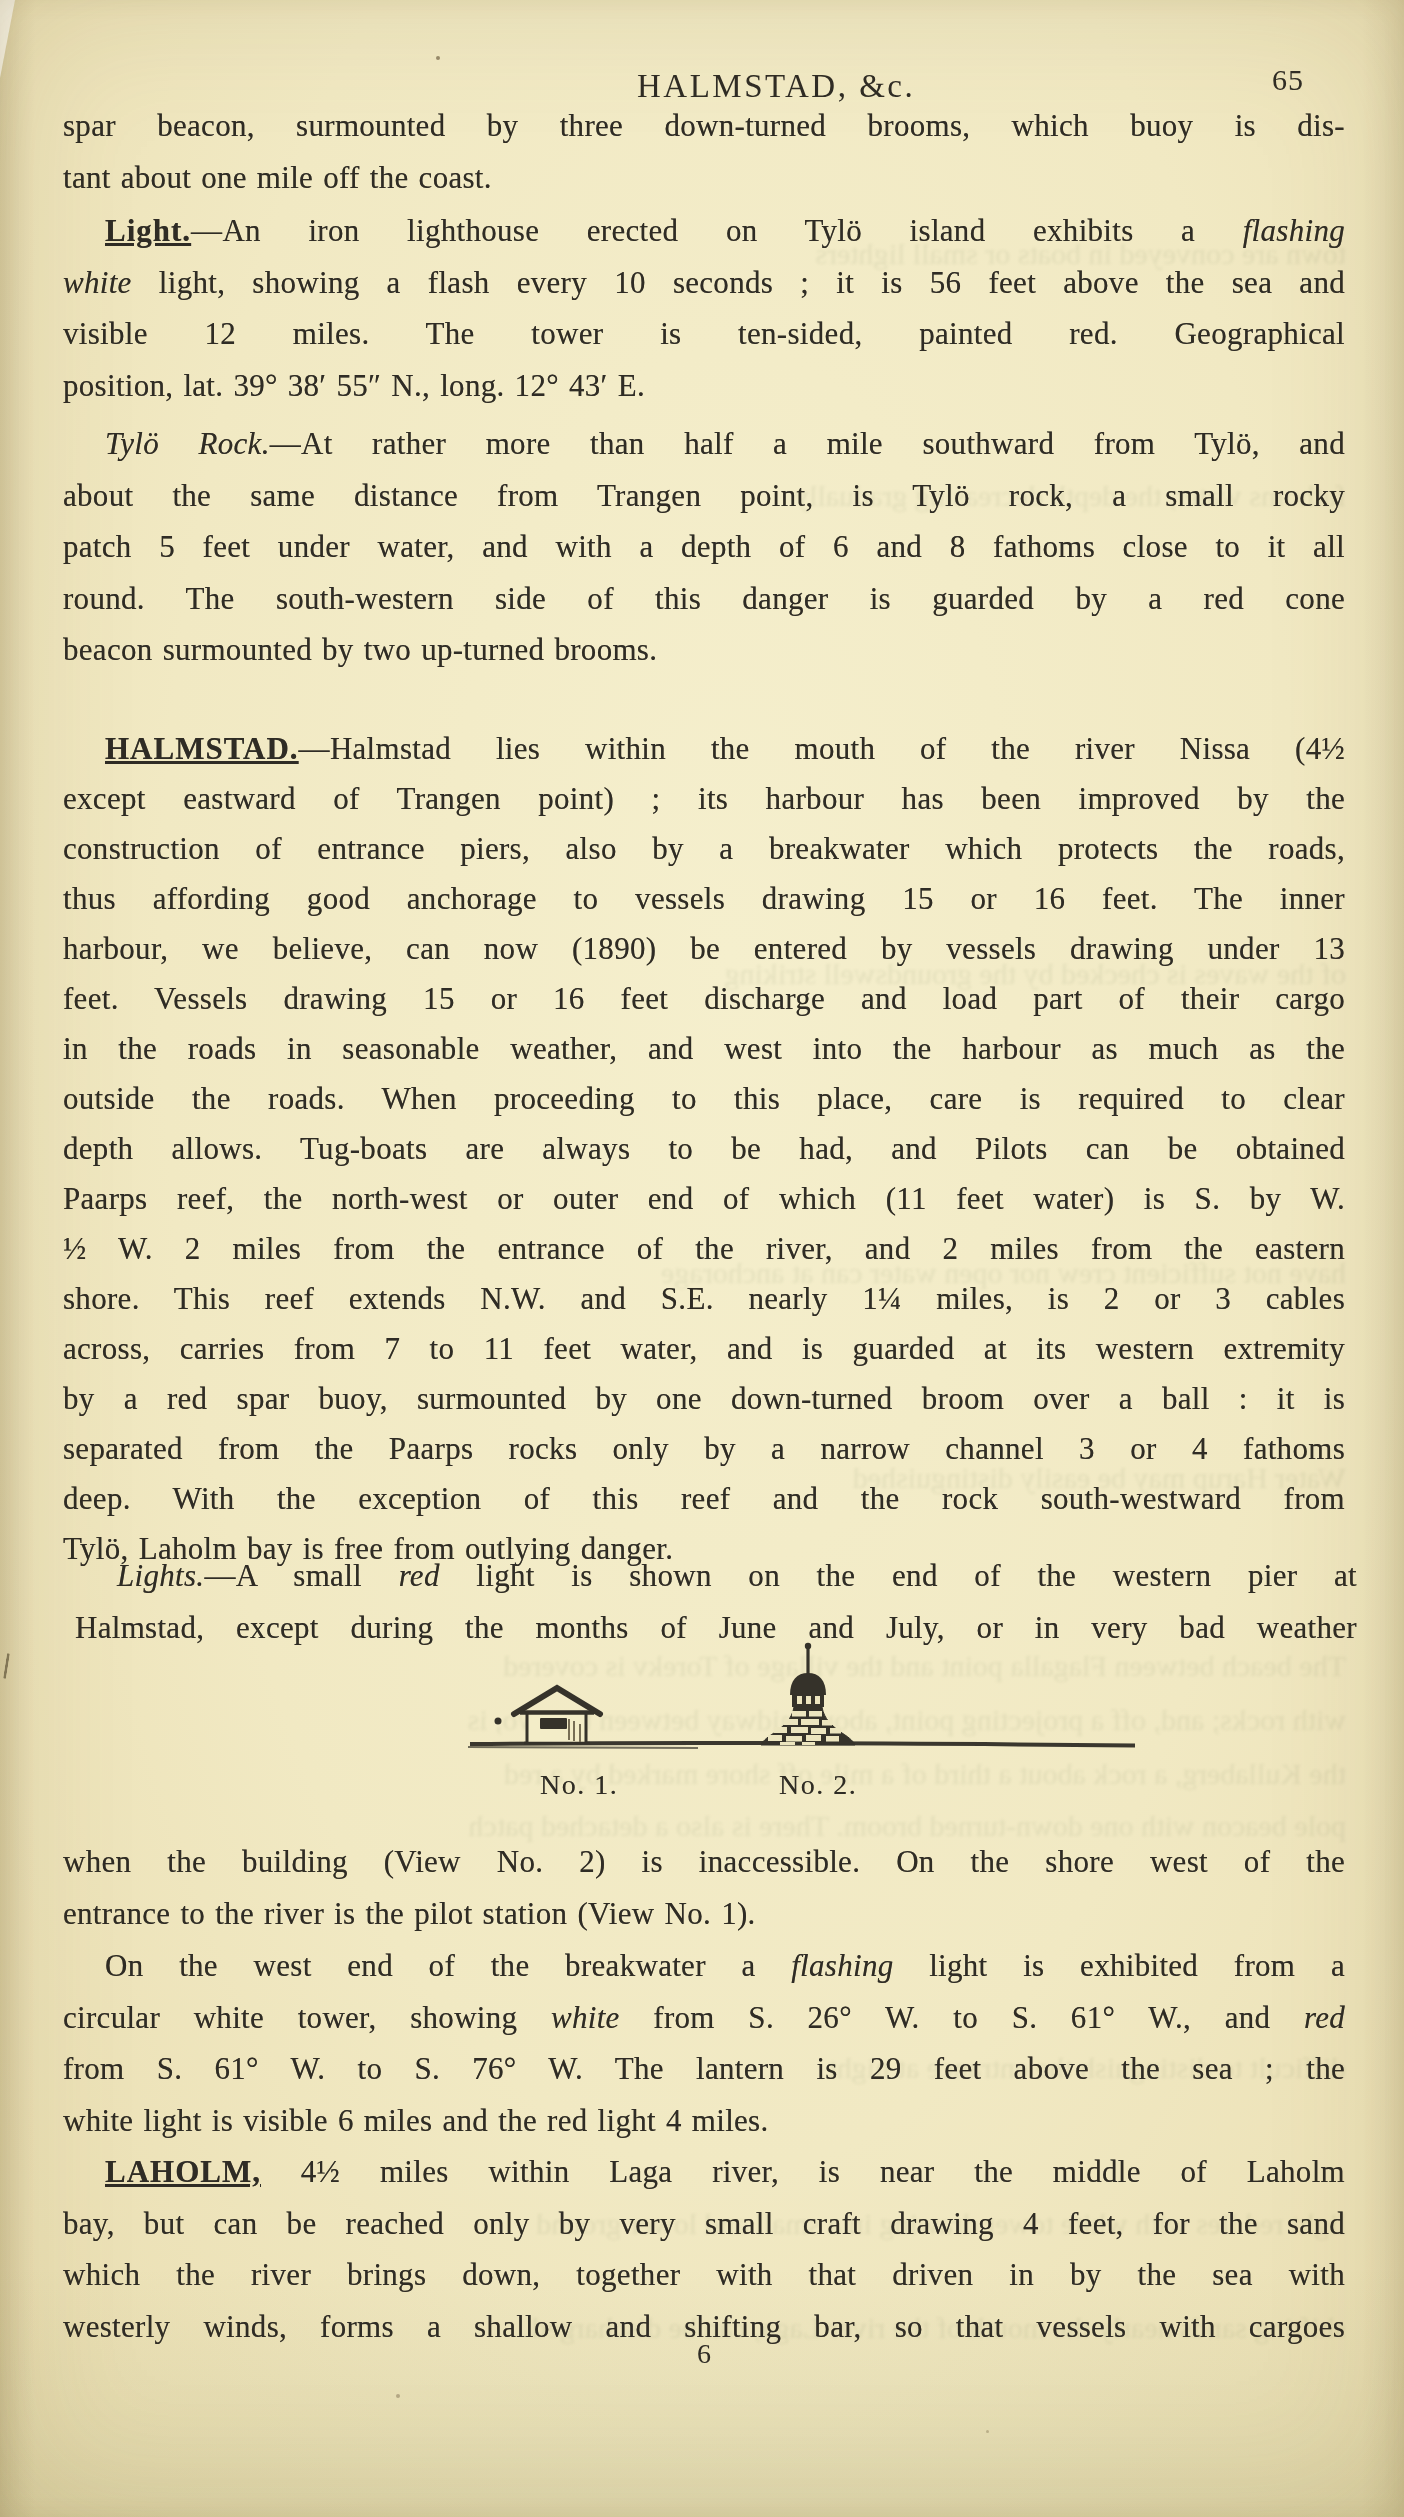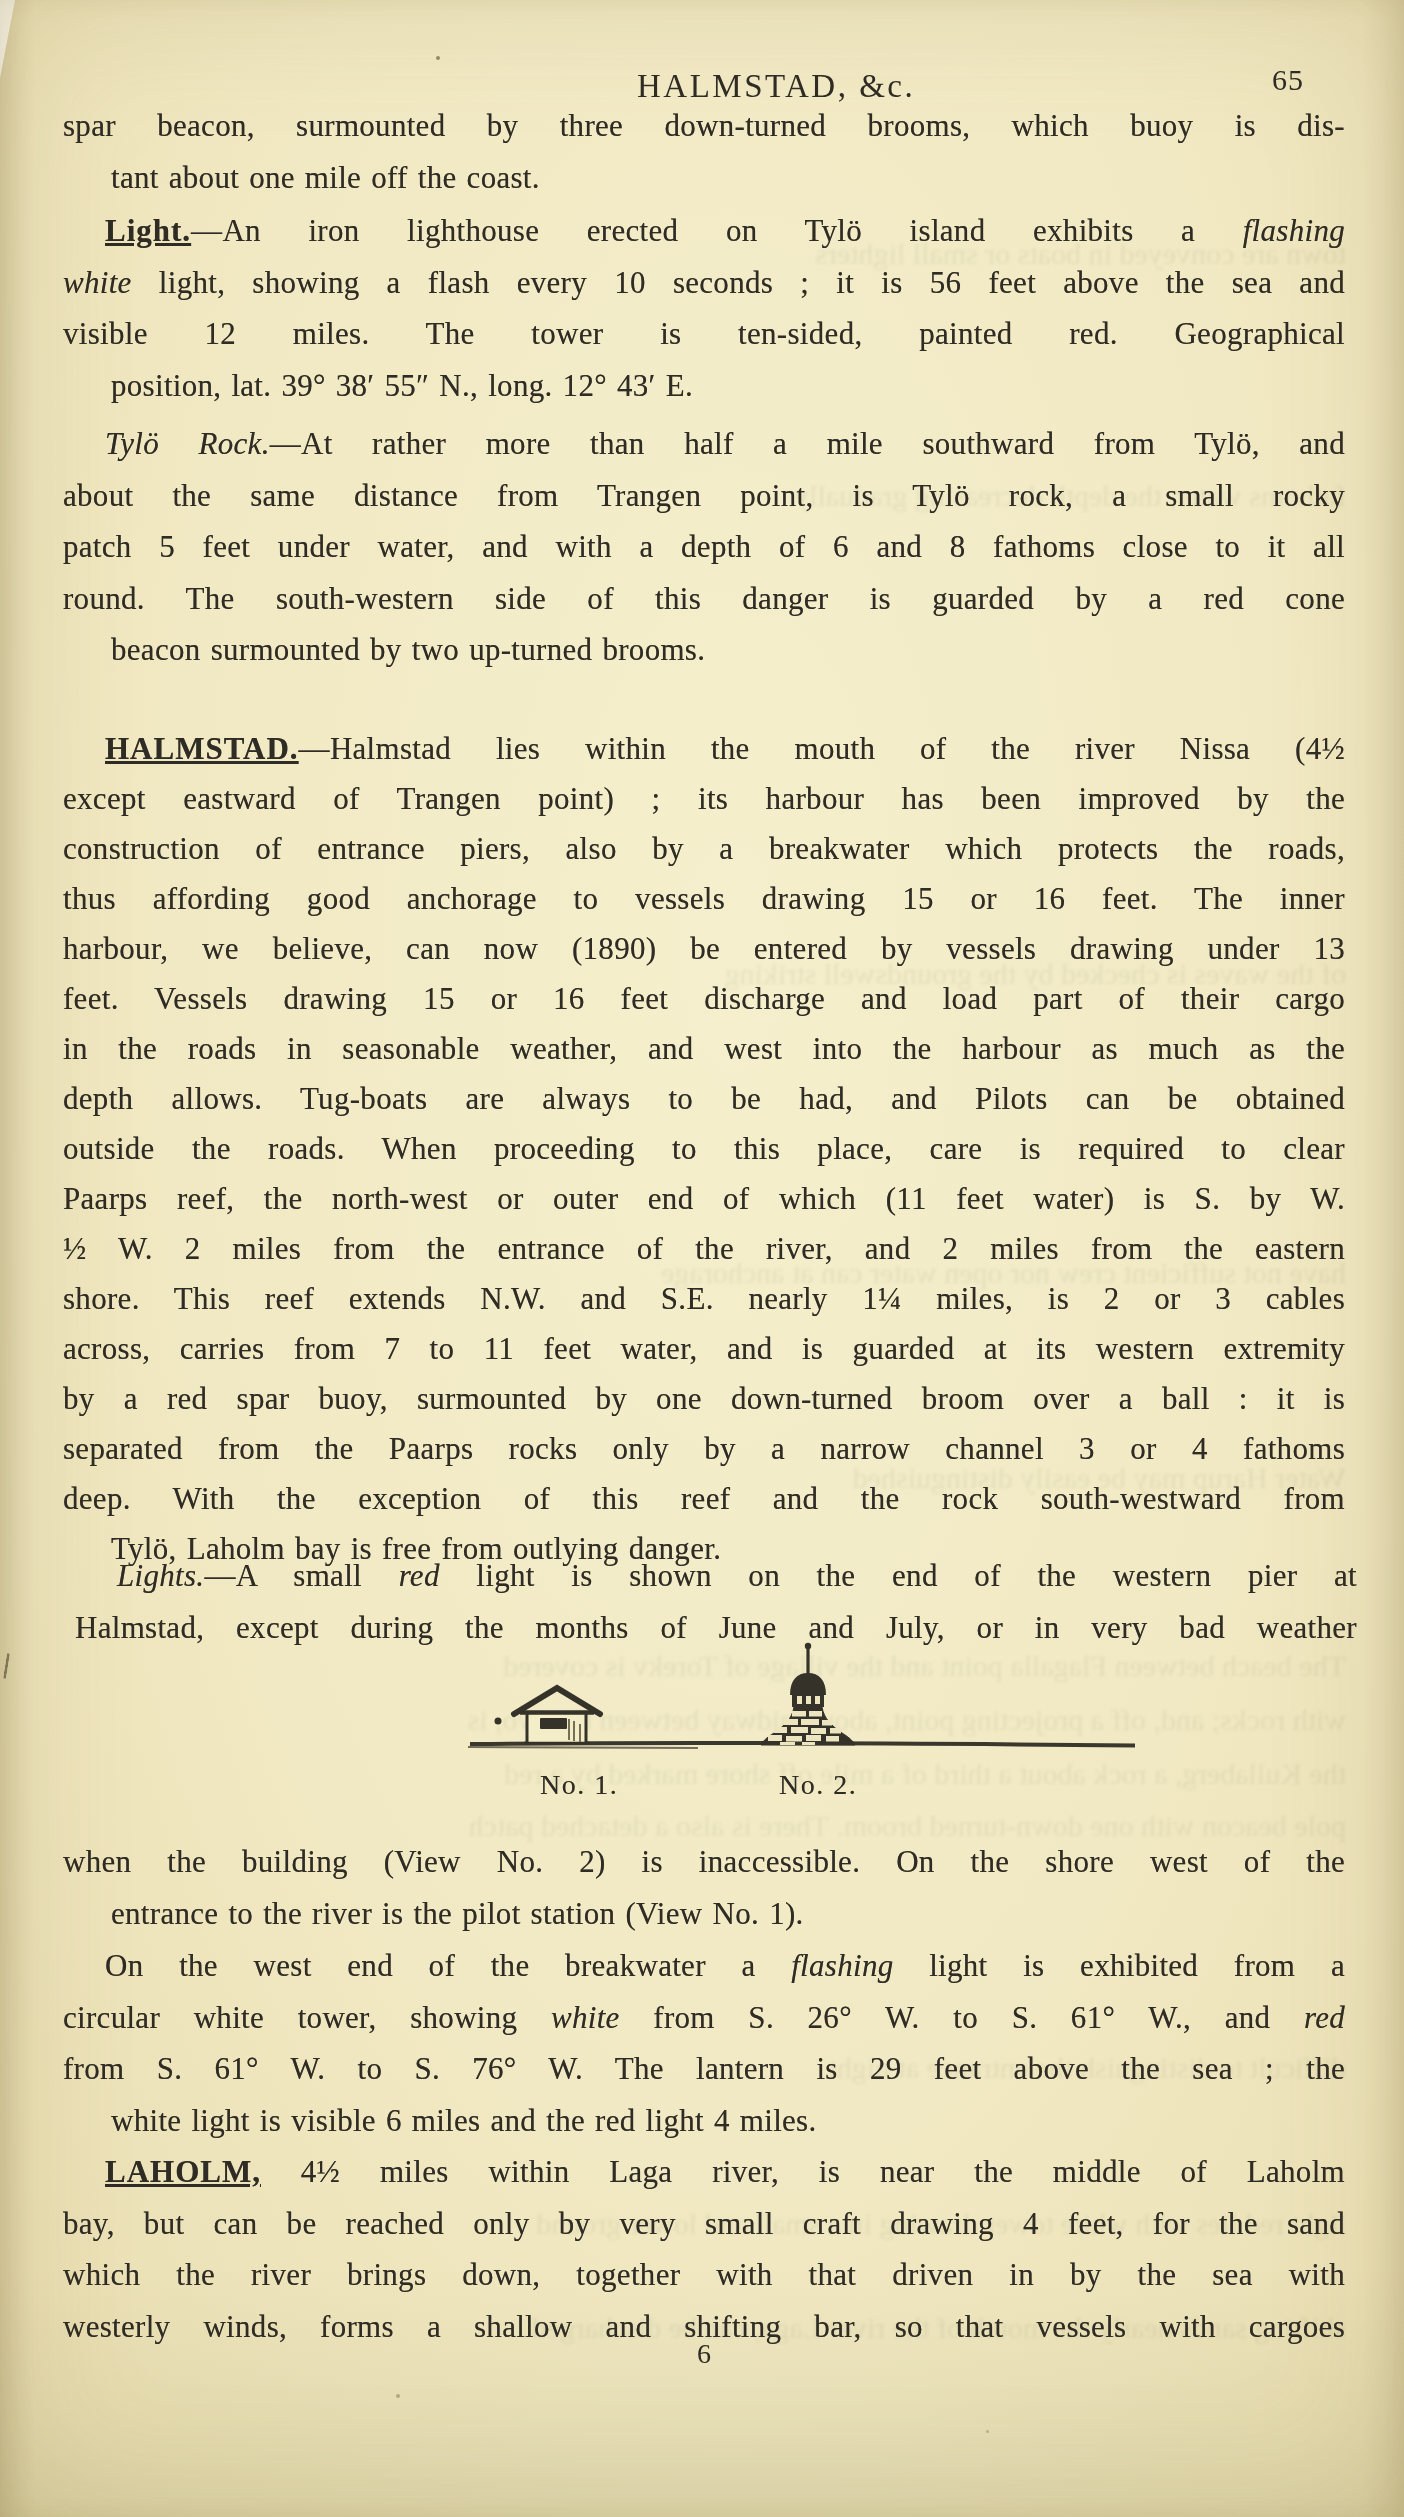--- a/index.html
+++ b/index.html
@@ -33,21 +33,21 @@
   .text-column{
     position:absolute;left:63px;top:0;width:1282px;height:2517px;
   }
   .para{
     position:absolute;left:0;width:100%;
     font-size:31px;line-height:51.5px;
     letter-spacing:.3px;word-spacing:2px;
     text-shadow:0 0 .6px rgba(42,37,26,.55);
   }
   .line{text-align:justify;text-align-last:justify;white-space:normal;}
-  .line.last{text-align-last:left;margin-left:48px;}
+  .line.last{text-align-last:left;}
   .line.ind{text-indent:42px;}
   .s-n{font-style:normal;font-weight:normal;}
   .s-i{font-style:italic;}
   .s-b{font-weight:bold;letter-spacing:1px;text-decoration:underline;}
   
   .figure{position:absolute;left:440px;top:1633px;width:710px;height:190px;}
   .figure svg{position:absolute;left:0;top:0;}
   .fig-caption{
     position:absolute;top:136px;font-size:28px;letter-spacing:1.5px;
     color:#2f2c25;text-shadow:0 0 .6px rgba(42,37,26,.5);
@@ -122,22 +122,22 @@
         <div class="line last"><span class="s-n">beacon surmounted by two up-turned brooms.</span></div>
       </div>
       <div class="para" style="top: 724px; line-height: 50px;">
         <div class="line ind"><span class="s-b">HALMSTAD.</span><span class="s-n">—Halmstad lies within the mouth of the river Nissa (4½</span></div>
         <div class="line"><span class="s-n">except eastward of Trangen point) ; its harbour has been improved by the</span></div>
         <div class="line"><span class="s-n">construction of entrance piers, also by a breakwater which protects the roads,</span></div>
         <div class="line"><span class="s-n">thus affording good anchorage to vessels drawing 15 or 16 feet. The inner</span></div>
         <div class="line"><span class="s-n">harbour, we believe, can now (1890) be entered by vessels drawing under 13</span></div>
         <div class="line"><span class="s-n">feet. Vessels drawing 15 or 16 feet discharge and load part of their cargo</span></div>
         <div class="line"><span class="s-n">in the roads in seasonable weather, and west into the harbour as much as the</span></div>
+        <div class="line"><span class="s-n">outside the roads. When proceeding to this place, care is required to clear</span></div>
         <div class="line"><span class="s-n">depth allows. Tug-boats are always to be had, and Pilots can be obtained</span></div>
-        <div class="line"><span class="s-n">outside the roads. When proceeding to this place, care is required to clear</span></div>
         <div class="line"><span class="s-n">Paarps reef, the north-west or outer end of which (11 feet water) is S. by W.</span></div>
         <div class="line"><span class="s-n">½ W. 2 miles from the entrance of the river, and 2 miles from the eastern</span></div>
         <div class="line"><span class="s-n">shore. This reef extends N.W. and S.E. nearly 1¼ miles, is 2 or 3 cables</span></div>
         <div class="line"><span class="s-n">across, carries from 7 to 11 feet water, and is guarded at its western extremity</span></div>
         <div class="line"><span class="s-n">by a red spar buoy, surmounted by one down-turned broom over a ball : it is</span></div>
         <div class="line"><span class="s-n">separated from the Paarps rocks only by a narrow channel 3 or 4 fathoms</span></div>
         <div class="line"><span class="s-n">deep. With the exception of this reef and the rock south-westward from</span></div>
         <div class="line last"><span class="s-n">Tylö, Laholm bay is free from outlying danger.</span></div>
       </div>
       <div class="para" style="top: 1550px; margin-left: 12px;">

